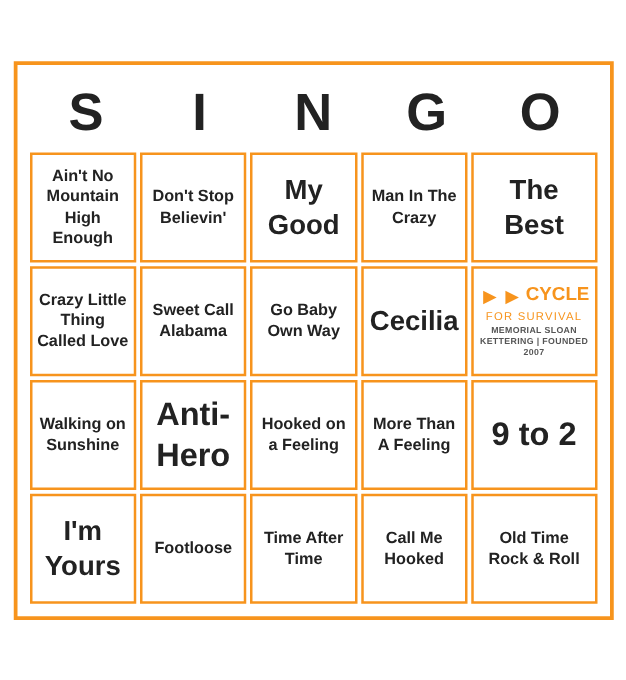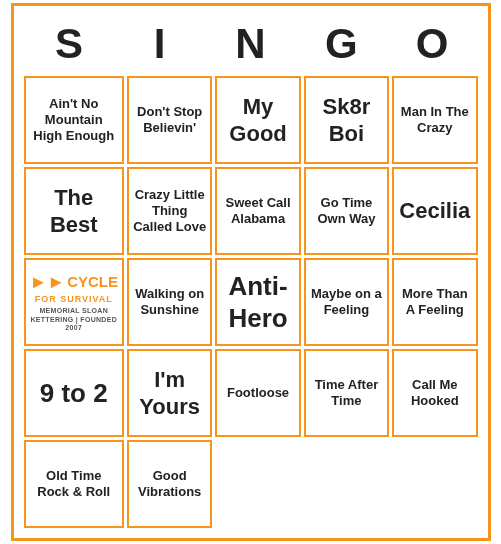--- a/index.html
+++ b/index.html
@@ -95,42 +95,40 @@
   <div class="bingo-header-cell">S</div>
       <div class="bingo-header-cell">I</div>
       <div class="bingo-header-cell">N</div>
       <div class="bingo-header-cell">G</div>
       <div class="bingo-header-cell">O</div>
     </div>
   <div class="bingo-grid">
   <div class="bingo-cell">Ain't No Mountain High Enough</div>
       <div class="bingo-cell">Don't Stop Believin'</div>
       <div class="bingo-cell large-text">My Good</div>
-      <div class="bingo-cell large-text">Sk8r Boi</div>
       <div class="bingo-cell">Man In The Crazy</div>
       <div class="bingo-cell large-text">The Best</div>
       <div class="bingo-cell">Crazy Little Thing Called Love</div>
       <div class="bingo-cell">Sweet Call Alabama</div>
-      <div class="bingo-cell">Go Time Own Way</div>
+      <div class="bingo-cell">Go Baby Own Way</div>
       <div class="bingo-cell large-text">Cecilia</div>
       <div class="bingo-cell free-space">
         <div class="cycle-logo">
           <div class="cycle-logo-top">
             <span class="arrow">►►</span>
             <span>CYCLE</span>
           </div>
-          <div style="font-size:9px;font-weight:700;color:#f7941d;letter-spacing:1px;">FOR SURVIVAL</div>
+          <div style="font-size:9px;font-weight:400;color:#f7941d;letter-spacing:1px;">FOR SURVIVAL</div>
           <div class="cycle-logo-sub">MEMORIAL SLOAN KETTERING | FOUNDED 2007</div>
         </div>
       </div>
       <div class="bingo-cell">Walking on Sunshine</div>
       <div class="bingo-cell xl-text">Anti-Hero</div>
-      <div class="bingo-cell">Maybe on a Feeling</div>
+      <div class="bingo-cell">Hooked on a Feeling</div>
       <div class="bingo-cell">More Than A Feeling</div>
       <div class="bingo-cell xl-text">9 to 2</div>
       <div class="bingo-cell large-text">I'm Yours</div>
       <div class="bingo-cell">Footloose</div>
       <div class="bingo-cell">Time After Time</div>
       <div class="bingo-cell">Call Me Hooked</div>
       <div class="bingo-cell">Old Time Rock &amp; Roll</div>
-      <div class="bingo-cell">Good Vibrations</div>
     </div>
 </div>
 
 </body></html>

